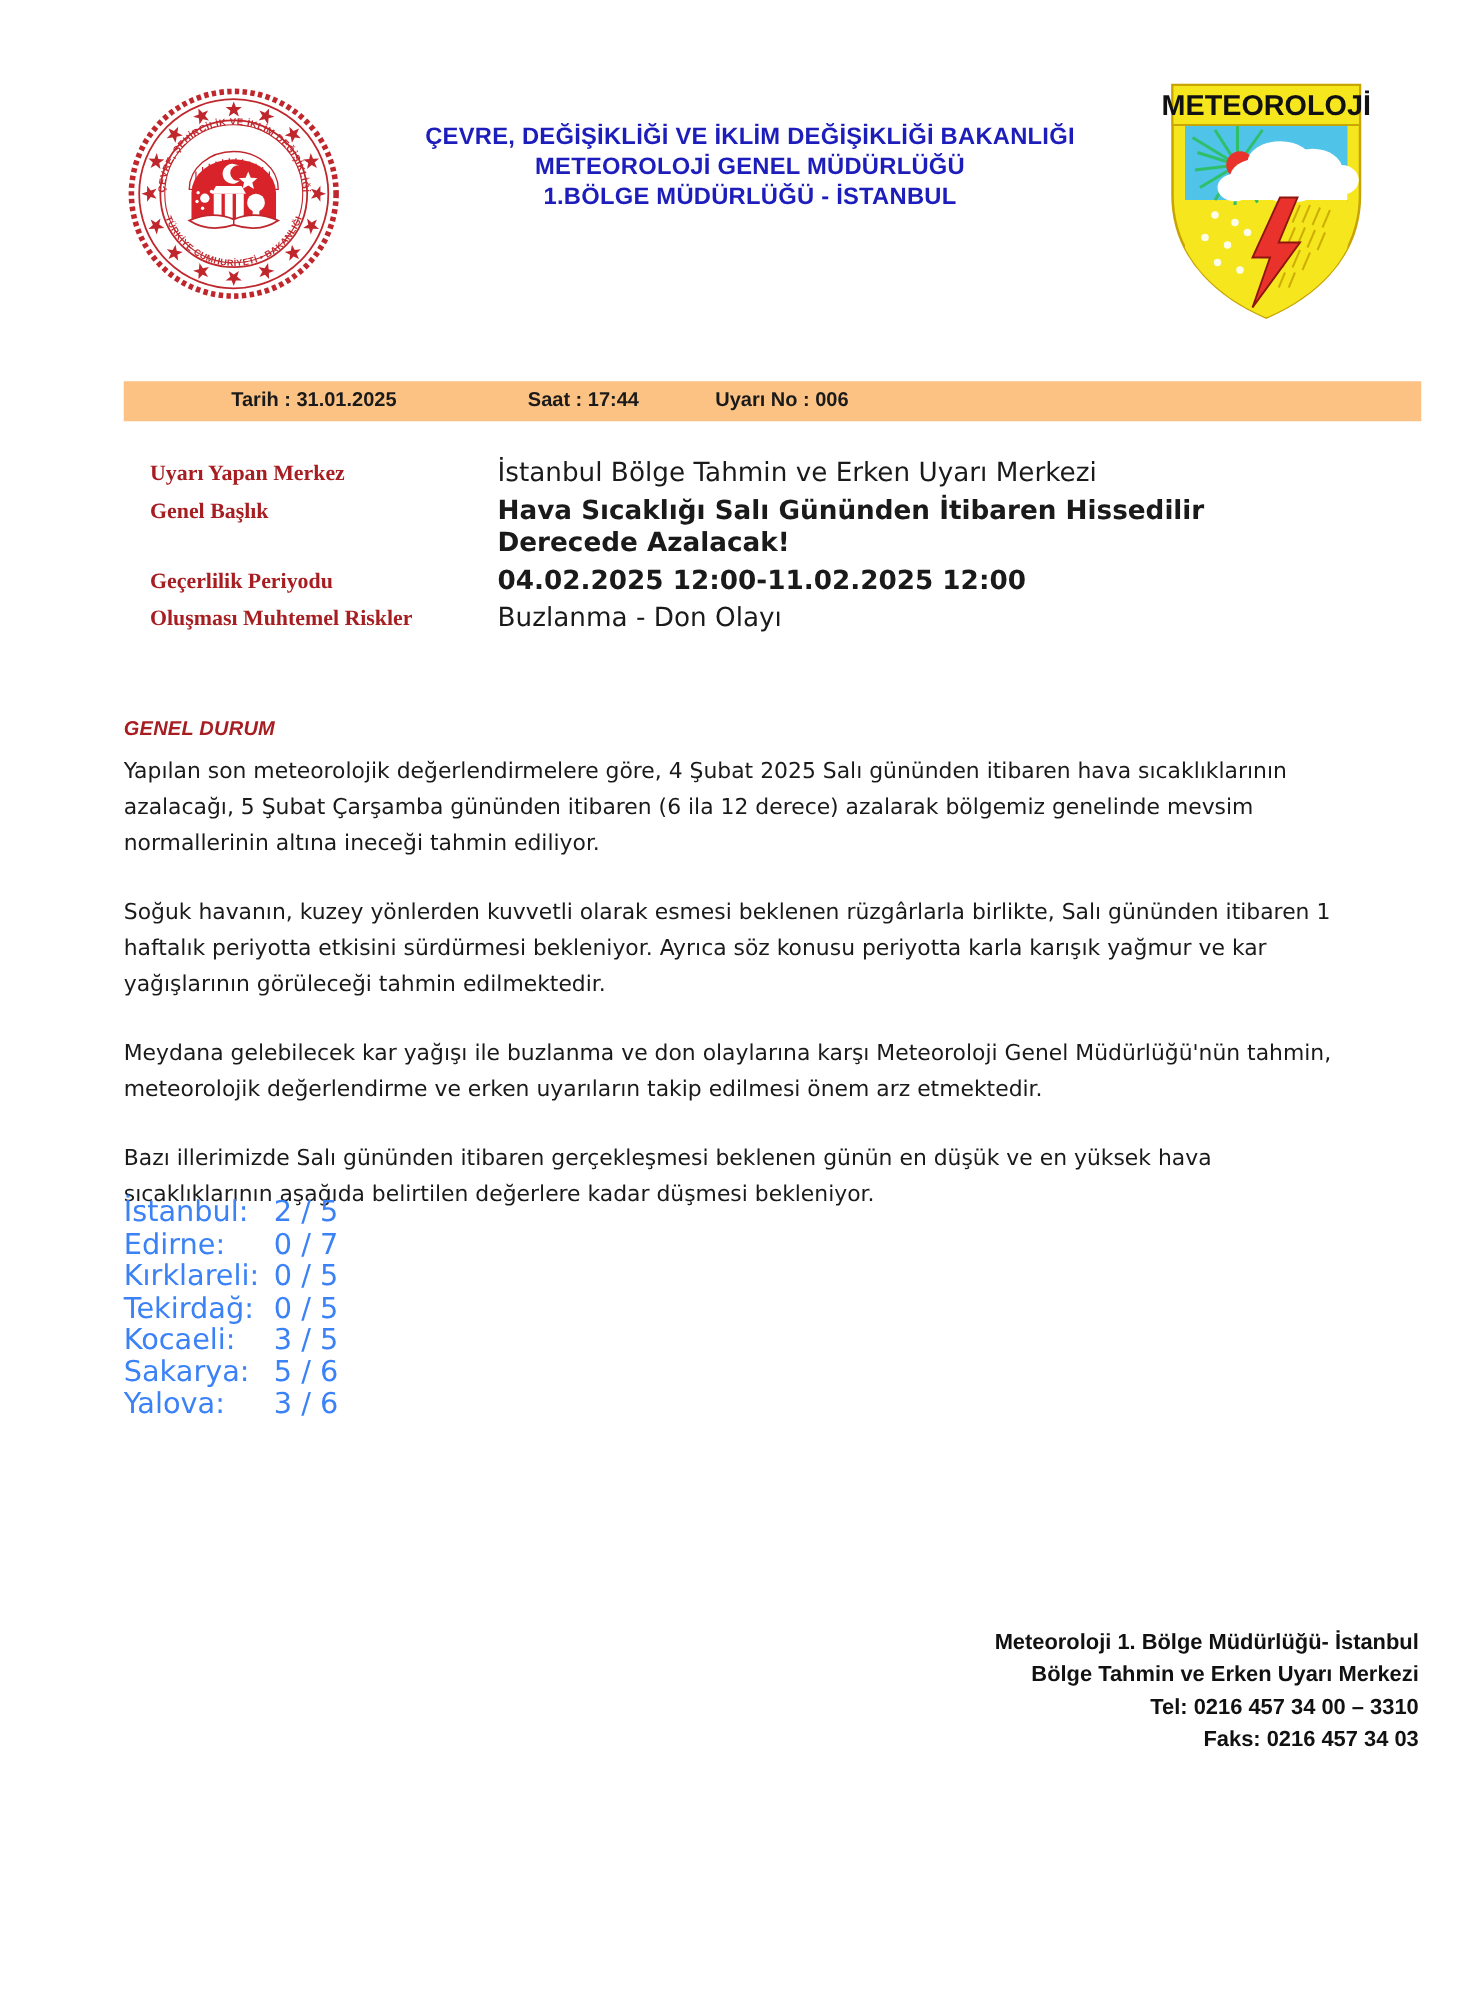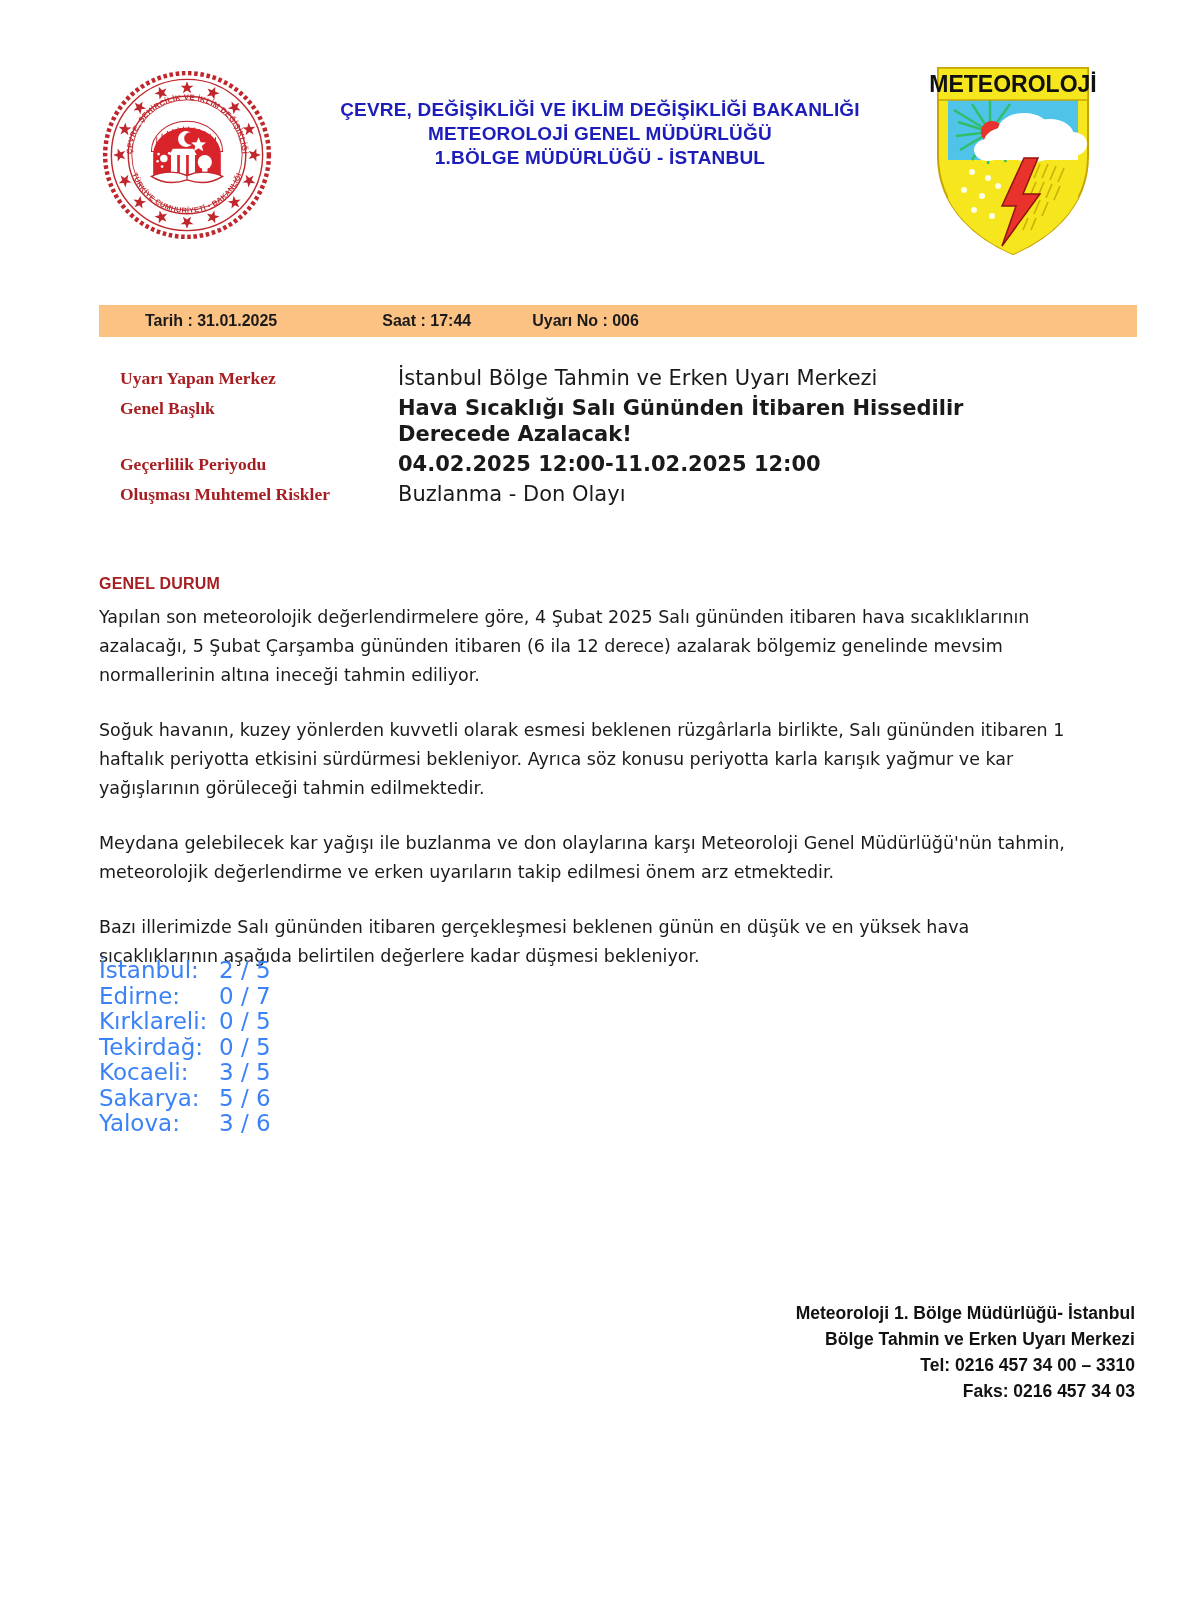--- a/index.html
+++ b/index.html
@@ -76,21 +76,21 @@
     display: flex;
     align-items: center;
     font-family: "Liberation Sans", "DejaVu Sans", sans-serif;
   }
   .info-bar .cell {
     font-weight: bold;
     font-size: 16px;
     color: #1a1a1a;
     white-space: nowrap;
   }
-  .info-bar .cell.c1 { margin-left: 46px; }
+  .info-bar .cell.c1 { margin-left: 86px; }
   .info-bar .cell.c2 { margin-left: 105px; }
   .info-bar .cell.c3 { margin-left: 61px; }
 
   
   .fields {
     position: absolute;
     left: 120px;
     top: 365px;
     width: 960px;
   }
@@ -119,20 +119,21 @@
   
   .section-title {
     position: absolute;
     left: 99px;
     top: 575px;
     color: #A71E22;
     font-weight: bold;
     font-size: 16px;
     letter-spacing: 0.2px;
     font-family: "Liberation Sans", "DejaVu Sans", sans-serif;
+    font-style: italic;
   }
 
   .body-text {
     position: absolute;
     left: 99px;
     top: 603px;
     width: 972px;
   }
   .body-text p {
     margin: 0 0 26px 0;

